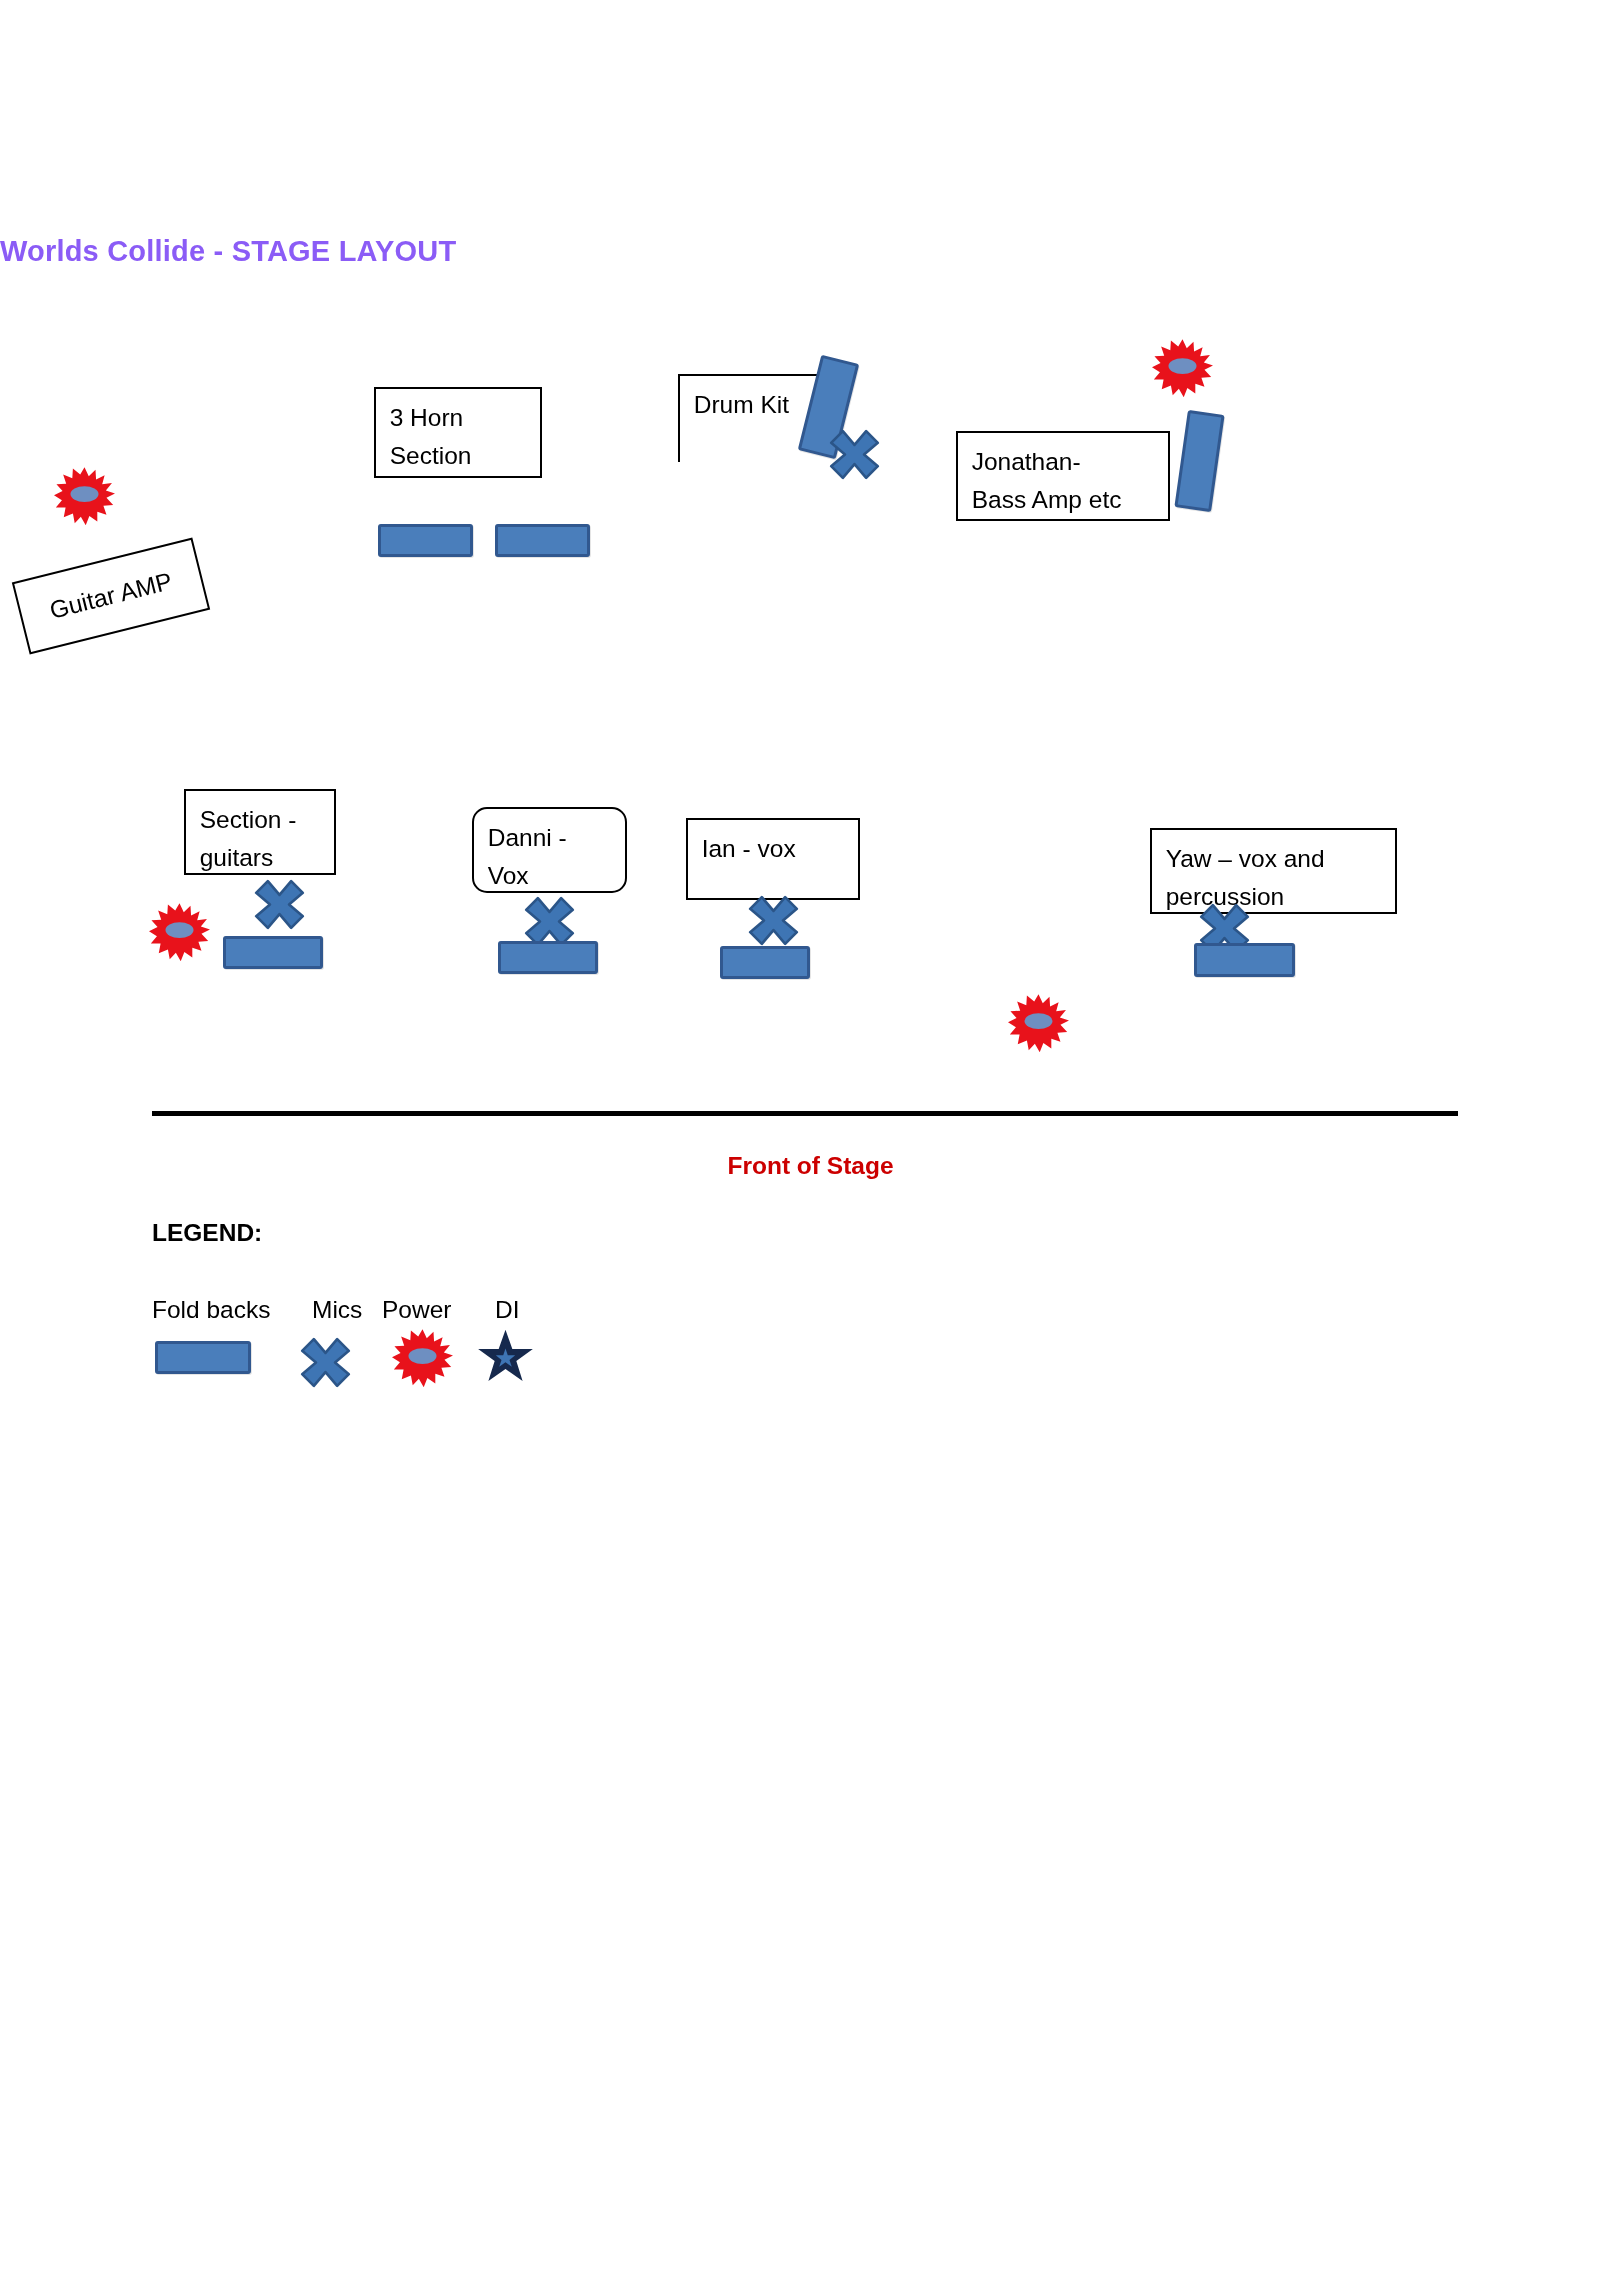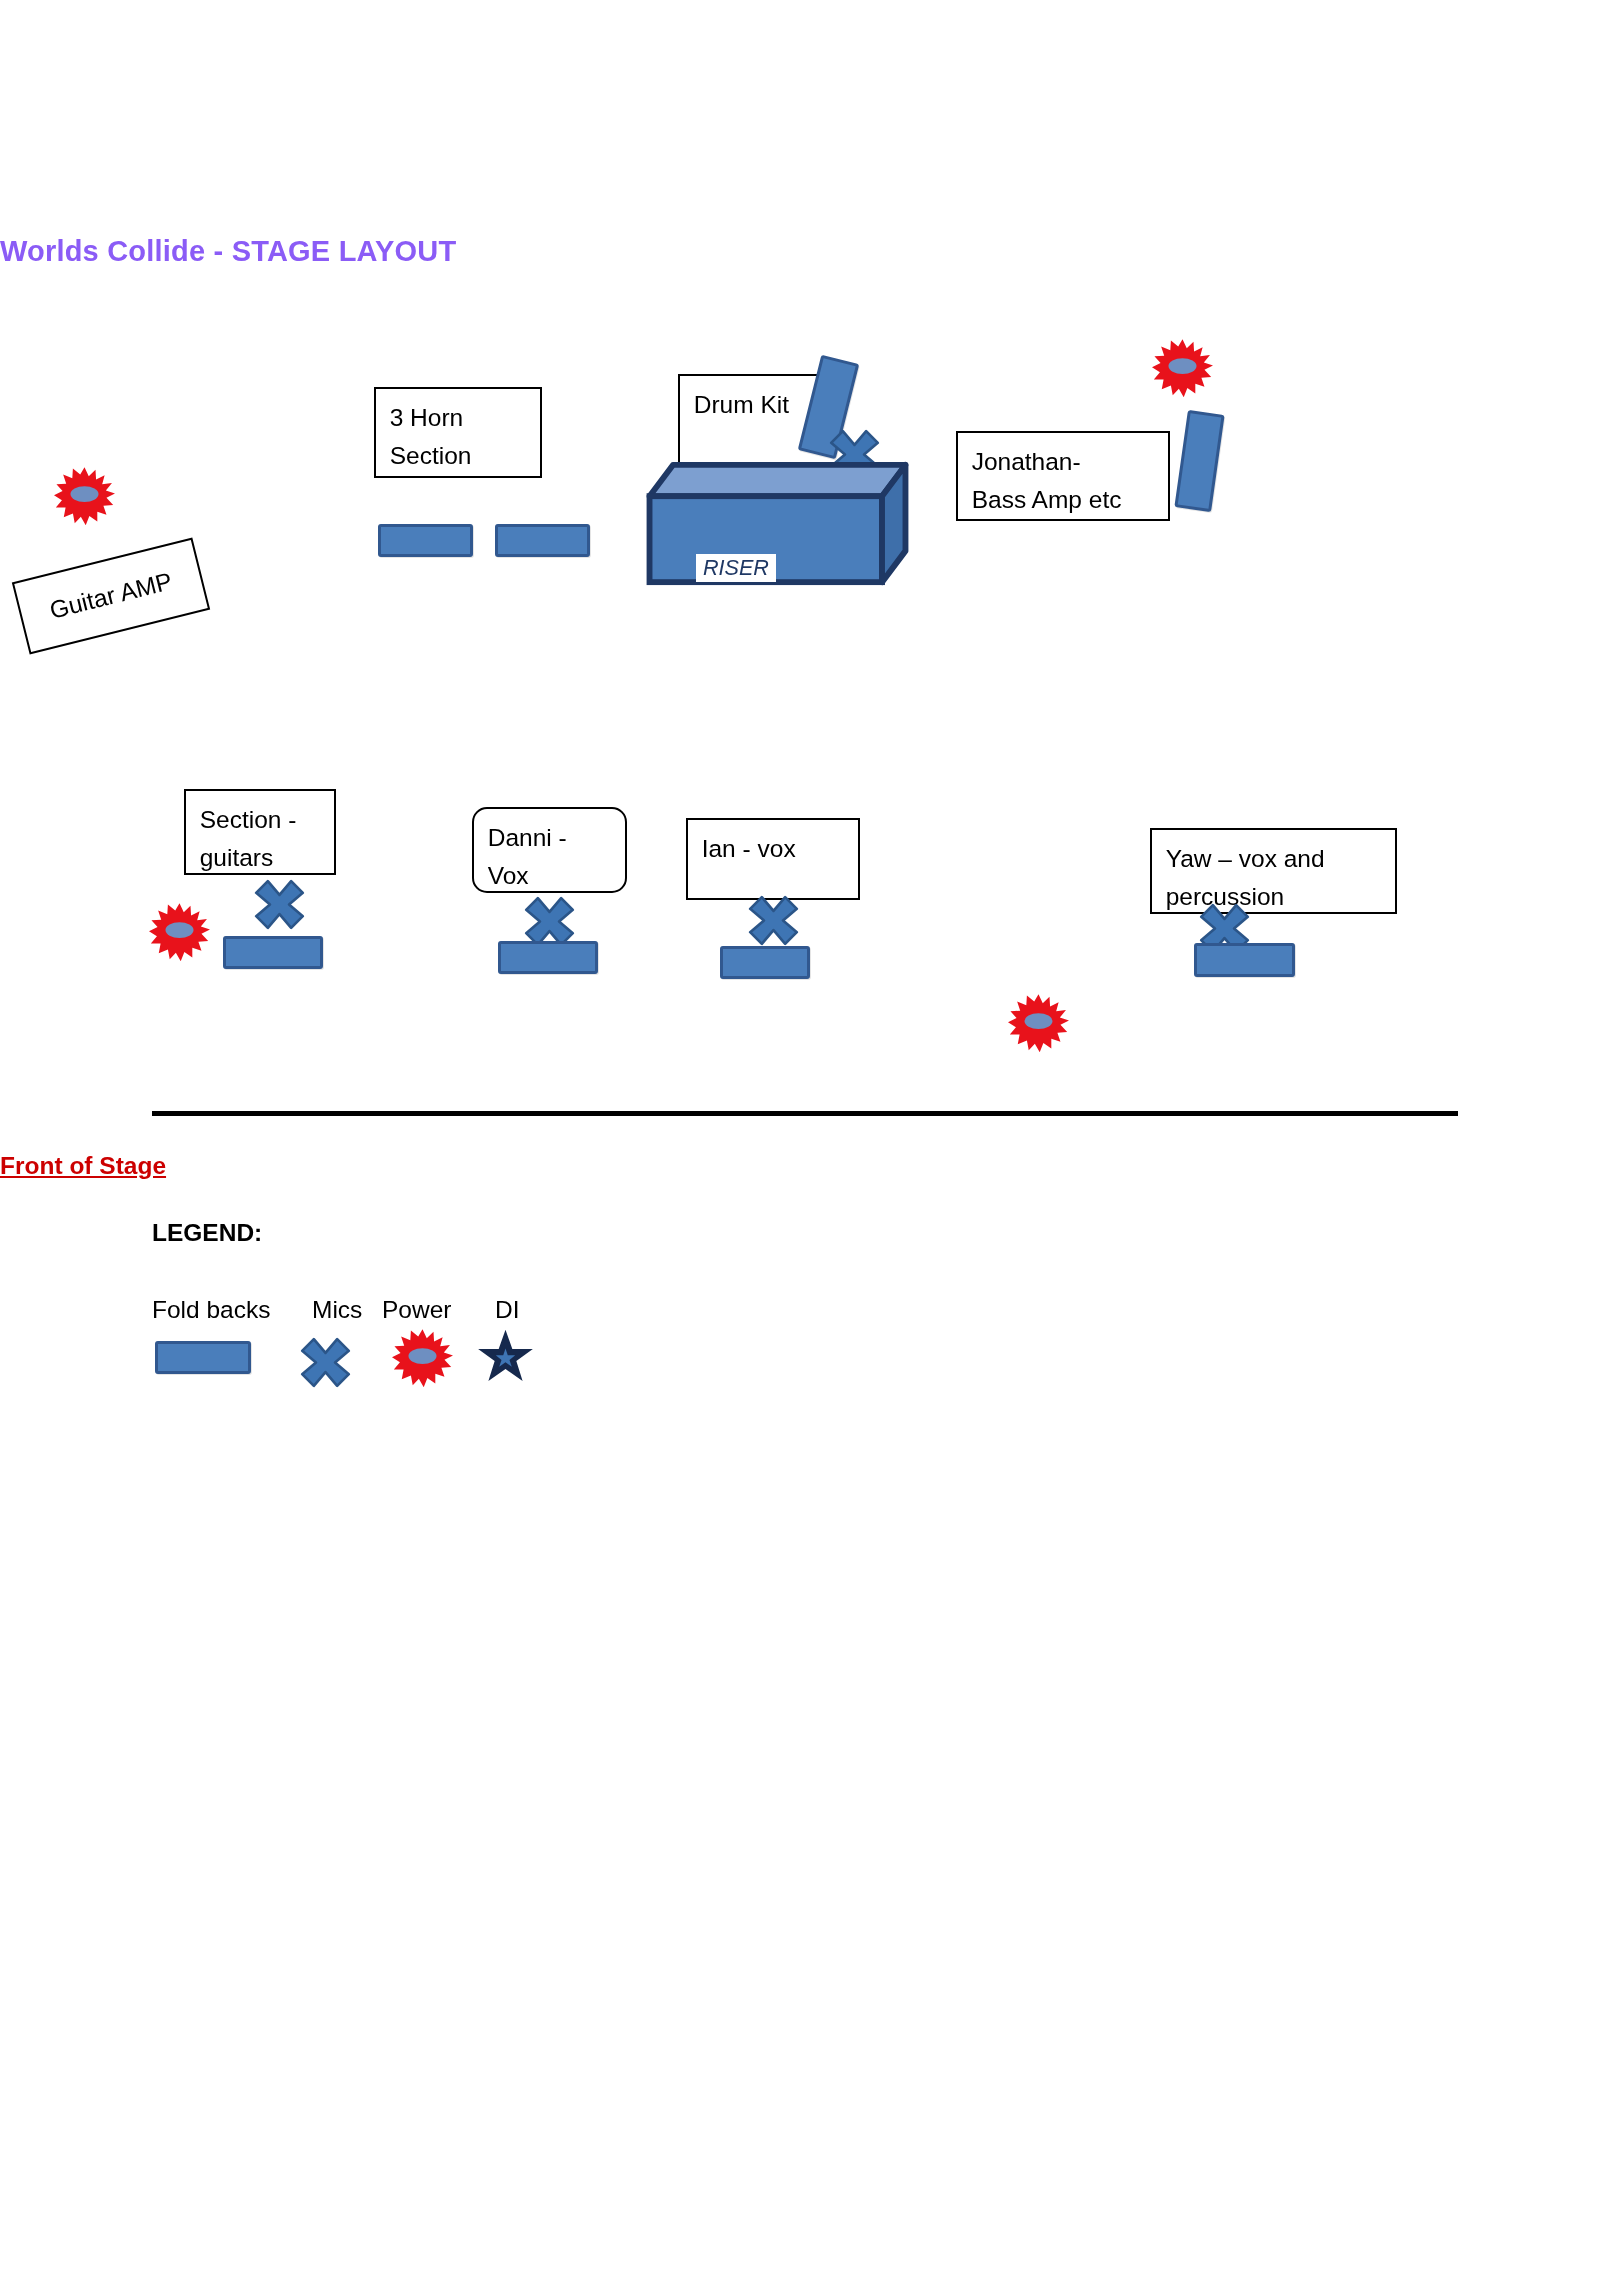--- a/index.html
+++ b/index.html
@@ -119,25 +119,24 @@
     top: 1111px;
     width: 1306px;
     height: 4.9px;
     background: #000000;
   }
   #front-of-stage {
     position: absolute;
     left: 0;
     top: 1152px;
     width: 1621px;
-    text-align: left;
+    text-align: center;
     color: #CC0000;
     font-size: 24.5px;
     font-weight: bold;
-    text-decoration: underline;
   }
 
   
   #legend-title {
     position: absolute;
     left: 152px;
     top: 1219px;
     font-size: 24.5px;
     font-weight: bold;
     color: #000000;
@@ -183,31 +182,20 @@
   <div class="label-box" style="left:678px; top:374px; width:142px; height:88px; border-bottom:none; border-right:none;">Drum Kit</div>
 
   <div class="foldback" style="left:809px; top:358px; width:39px; height:98px; transform:rotate(14deg);"></div>
 
   <div class="mic-x" style="left:828px; top:428px;">
     <svg width="53" height="53" viewBox="0 0 100 100">
       <polygon fill="#3E75B4" stroke="#2B5588" stroke-width="5" stroke-linejoin="round" points="28,6 50,32 72,6 94,28 68,50 94,72 72,94 50,68 28,94 6,72 32,50 6,28"></polygon>
     </svg>
   </div>
 
-  <div id="riser-group">
-    <svg width="265" height="127" viewBox="0 0 270 130">
-
-      <polygon points="28,4 266,4 242,36 4,36" fill="#7D9FD0" stroke="#1F3864" stroke-width="6" stroke-linejoin="round"></polygon>
-
-      <rect x="4" y="36" width="238" height="88" fill="#4A7EBB" stroke="#1F3864" stroke-width="6"></rect>
-
-      <polygon points="242,36 266,4 266,92 242,124" fill="#3E6FAA" stroke="#1F3864" stroke-width="6" stroke-linejoin="round"></polygon>
-    </svg>
-    <div id="riser-label">RISER</div>
-  </div>
 
   <div class="power" style="left:1152px; top:338px;">
     <svg width="61" height="61" viewBox="0 0 100 100">
       <polygon fill="#E8121B" points="50,2 57,17 68,6 69,22 83,15 79,30 95,28 85,40 100,45 86,52 97,64 81,65 86,80 71,75 71,91 58,82 52,97 44,83 34,94 31,78 16,84 19,68 3,68 13,56 0,48 14,41 4,30 20,29 15,14 30,20 31,4 43,14"></polygon>
       <ellipse cx="50" cy="46" rx="23" ry="13" fill="#6E8FC1"></ellipse>
     </svg>
   </div>
 
   <div class="foldback" style="left:1181px; top:412px; width:37px; height:98px; transform:rotate(8deg);"></div>
 

